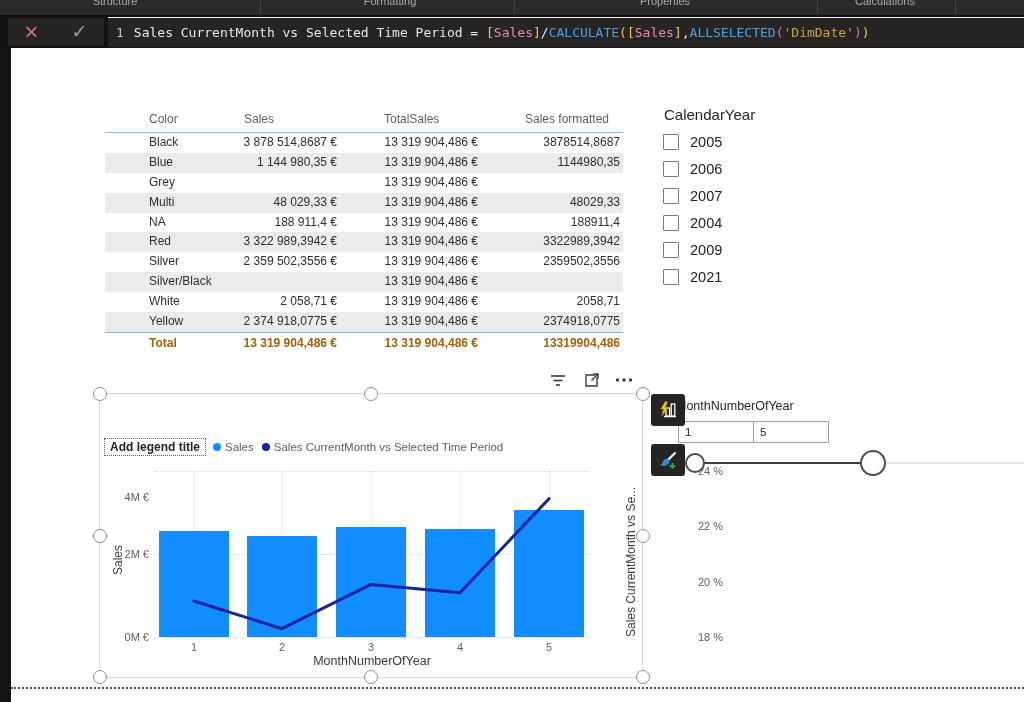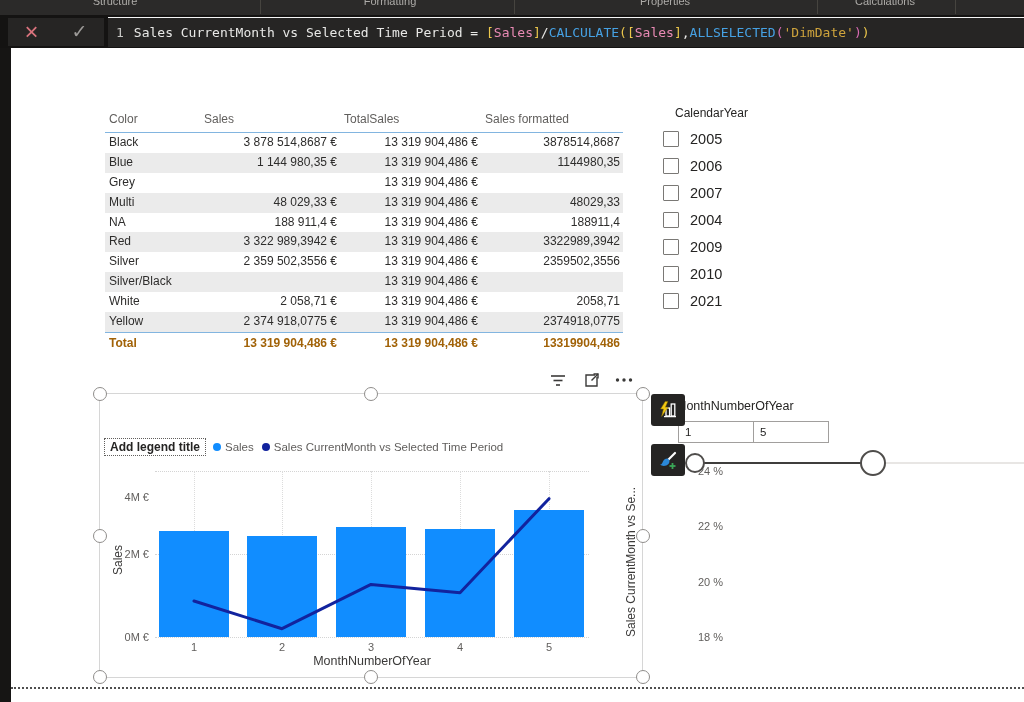--- a/index.html
+++ b/index.html
@@ -26,27 +26,27 @@
   .left-strip{position:absolute;left:0;top:48px;width:11px;height:654px;background:#161514;}
   .page-bottom-edge{position:absolute;left:11px;top:687px;width:1013px;height:0;border-top:2px dotted #4f4f4f;}
 
   
   .tbl{position:absolute;left:105px;top:108px;width:518px;font-size:12px;color:#2e2d2c;}
   .tgrid{display:grid;grid-template-columns:95px 140px 141px 142px;}
   .tbl .thead{height:24px;align-items:end;border-bottom:1px solid #82b5e0;color:#605e5c;padding-bottom:0;}
   .tbl .thead span{padding:0 3px 6px 4px;}
   .tbl .trow{height:19.9px;line-height:19.9px;}
   .tbl .trow:nth-child(even){background:#ebebeb;}
-  .tbl .c-name{padding-left:4px;text-align:left;}
+  .tbl .c-name{padding-left:4px;text-align:left;margin-left:40px;}
   .tbl .c-num{padding-right:3px;text-align:right;}
   .tbl .tfoot{border-top:1px solid #82b5e0;font-weight:bold;color:#a16207;height:21px;line-height:21px;}
 
   
   .years{position:absolute;left:663px;top:106px;width:130px;}
-  .years .ttl{font-size:12px;color:#252423;margin:0 0 5px 12px;}
+  .years .ttl{font-size:15px;color:#252423;margin:0 0 5px 1px;}
   .yitem{display:flex;align-items:center;height:27px;cursor:default;}
   .ybox{width:14px;height:14px;border:1px solid #7a7875;border-radius:1px;background:#fff;margin-right:11px;flex:none;}
   .ylab{font-size:14.5px;color:#252423;}
 
   
   .vh{position:absolute;left:548px;top:371px;display:flex;align-items:center;gap:13px;}
   .vh .ic{width:20px;height:18px;display:flex;align-items:center;justify-content:center;}
 
   
   .chart{position:absolute;left:99px;top:393px;width:542px;height:283px;border:1px solid #d6d6d6;background:#fff;}
@@ -207,24 +207,20 @@
     <span class="ybox"></span>
     <span class="ylab">2007</span>
   </div>
   <div class="yitem">
     <span class="ybox"></span>
     <span class="ylab">2004</span>
   </div>
   <div class="yitem">
     <span class="ybox"></span>
     <span class="ylab">2009</span>
-  </div>
-  <div class="yitem">
-    <span class="ybox"></span>
-    <span class="ylab">2010</span>
   </div>
   <div class="yitem">
     <span class="ybox"></span>
     <span class="ylab">2021</span>
   </div>
 </div>
 
 <div class="vh">
   <span class="ic">
     <svg width="16" height="13" viewBox="0 0 16 13">

